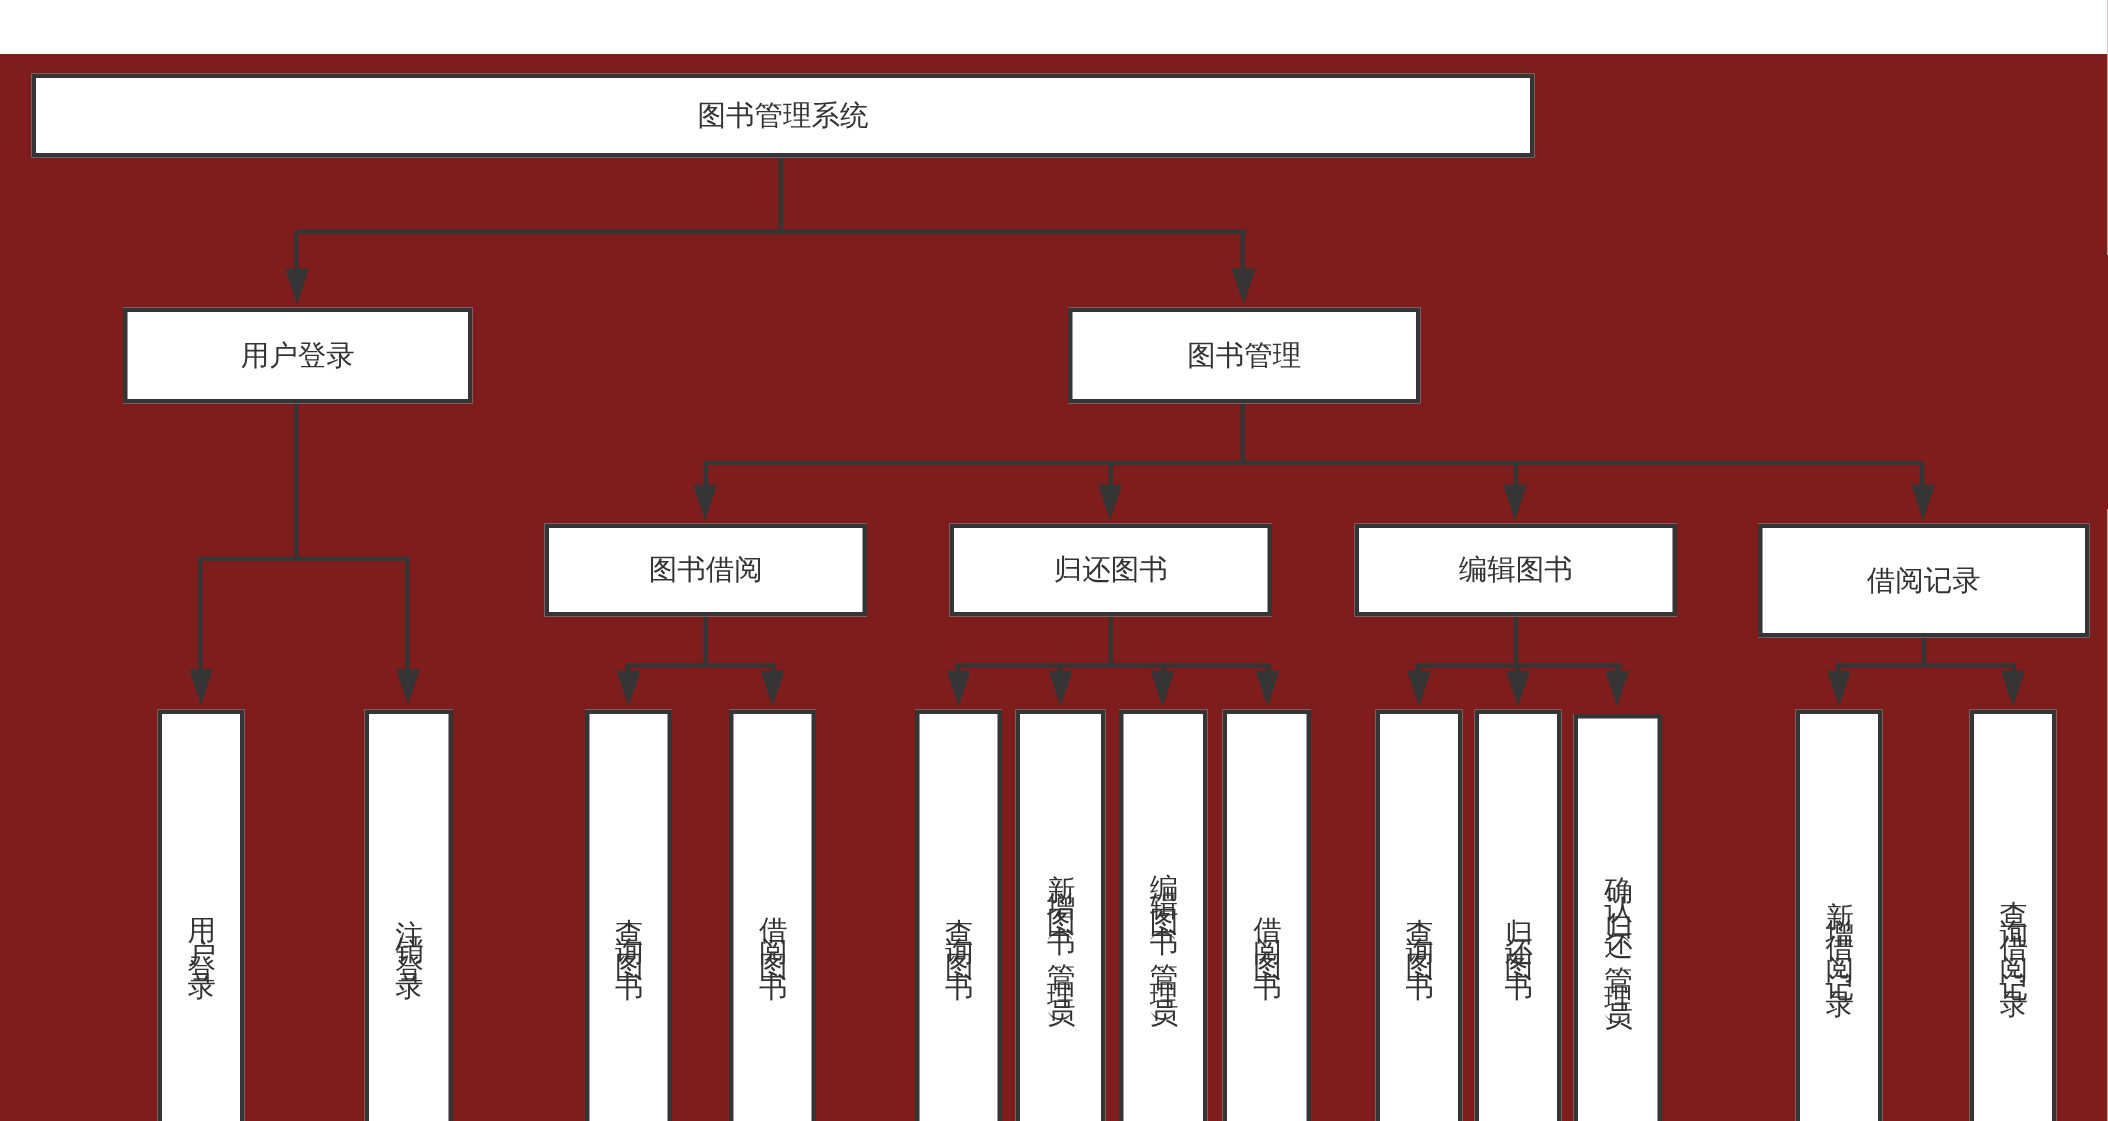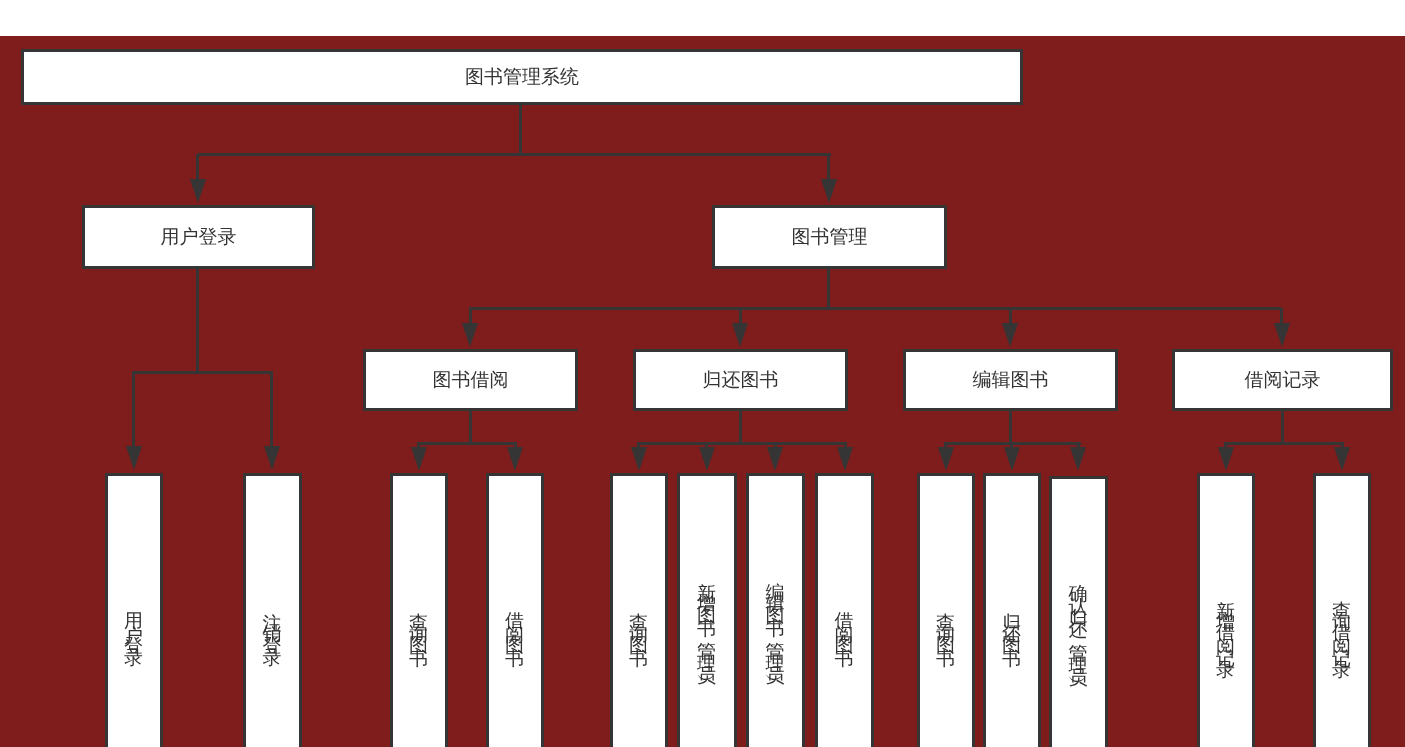--- a/index.html
+++ b/index.html
@@ -102,21 +102,21 @@
 
   <div class="box" style="left:363px; top:313px; width:215px; height:62px;">
     <span>图书借阅</span>
   </div>
   <div class="box" style="left:633px; top:313px; width:215px; height:62px;">
     <span>归还图书</span>
   </div>
   <div class="box" style="left:903px; top:313px; width:215px; height:62px;">
     <span>编辑图书</span>
   </div>
-  <div class="box" style="left:1172px; top:313px; width:221px; height:62px;">
+  <div class="box" style="left:1172px; top:313px; width:221px; height:76px;">
     <span>借阅记录</span>
   </div>
 
   <div class="vline" style="left:469px; top:375px; height:33px;"></div>
   <div class="hline" style="left:417px; top:406px; width:100px;"></div>
   <div class="vline" style="left:417px; top:407px; height:7px;"></div>
   <div class="ahead" style="left:411px; top:411px;"></div>
   <div class="vline" style="left:514px; top:407px; height:7px;"></div>
   <div class="ahead" style="left:507px; top:411px;"></div>
 

